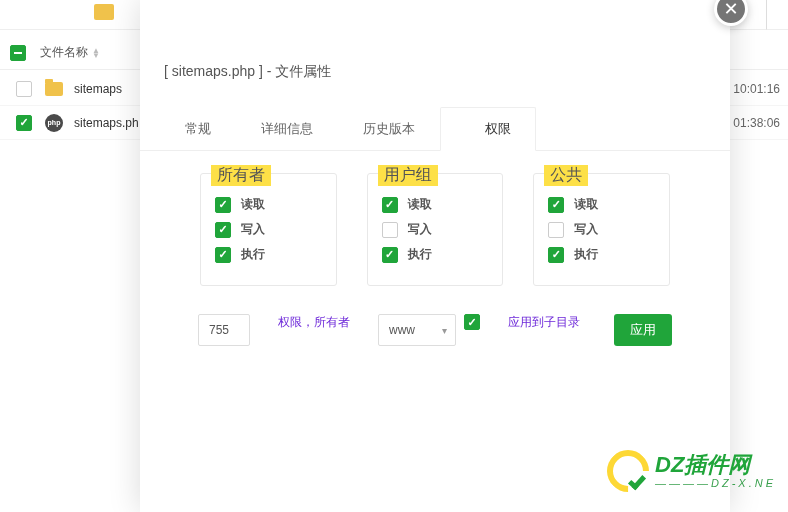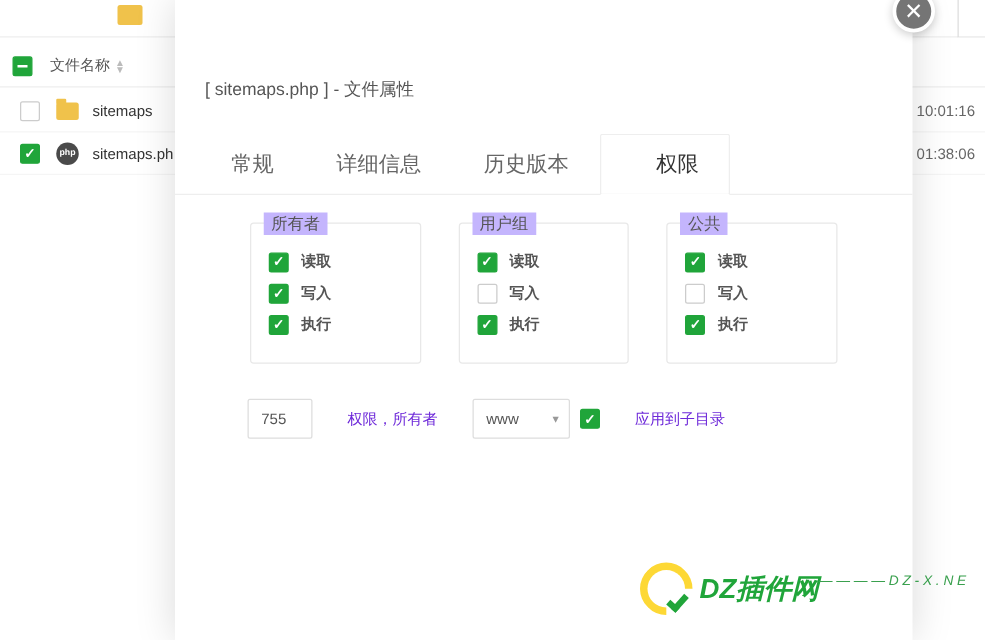--- a/index.html
+++ b/index.html
@@ -22,44 +22,44 @@
 .folder-ic { width: 18px; height: 14px; background: #f0c24b; border-radius: 2px; position: relative; }
 .folder-ic::before { content: ""; position: absolute; top: -3px; left: 0; width: 8px; height: 4px; background: #f0c24b; border-radius: 1px 1px 0 0; }
 .php-ic { width: 18px; height: 18px; background: #4a4a4a; border-radius: 50%; color: #fff; font-size: 7px; font-weight: bold; display: flex; align-items: center; justify-content: center; }
 .file-row .fname { color: #333; }
 .file-row .ftime { position: absolute; right: 8px; color: #666; }
 
 .modal { position: absolute; left: 140px; top: 0; width: 590px; height: 512px; background: #fff; box-shadow: 0 0 30px rgba(0,0,0,0.15); }
 .close-btn { position: absolute; right: -18px; top: -8px; width: 34px; height: 34px; background: #757575; border-radius: 50%; border: 3px solid #fff; display: flex; align-items: center; justify-content: center; color: #fff; font-size: 18px; cursor: pointer; box-shadow: 0 2px 8px rgba(0,0,0,0.2); }
 .modal-title { padding: 20px 24px 18px; font-size: 14px; color: #555; margin-top: 43px; }
 .tabs { display: flex; padding: 0 20px; border-bottom: 1px solid #eee; margin-top: 8px; }
-.tab { padding: 12px 24px; color: #666; cursor: pointer; font-size: 17px; border: 1px solid transparent; margin-bottom: -1px; }
+.tab { padding: 12px 24px; color: #666; cursor: pointer; font-size: 13px; border: 1px solid transparent; margin-bottom: -1px; }
 .tab.active { border: 1px solid #eee; border-bottom: 1px solid #fff; color: #333; border-radius: 2px 2px 0 0; padding-left: 44px; }
 
 .perm-wrap { display: flex; gap: 30px; padding: 22px 60px 0; }
 .perm-group { border: 1px solid #e8e8e8; border-radius: 3px; padding: 14px 18px 14px 14px; width: 150px; position: relative; }
-.perm-group .legend { position: absolute; top: -9px; left: 10px; background: #c4b5fd; padding: 0 6px; color: #555; font-size: 13px; }
+.perm-group .legend { position: absolute; top: -9px; left: 10px; background: #fde047; padding: 0 6px; color: #555; font-size: 16px; }
 .perm-item { display: flex; align-items: center; margin: 8px 0; gap: 10px; font-weight: bold; }
 .perm-item .chk-box { cursor: pointer; }
 .perm-item .chk-box.unchecked { background: #fff; border-color: #ccc; }
 .perm-item .lbl { color: #555; }
 
-.ctrl-row { display: flex; align-items: center; gap: 8px; padding: 28px 58px 0; }
+.ctrl-row { display: flex; gap: 8px; padding: 28px 58px 0; }
 .inp { border: 1px solid #ddd; border-radius: 2px; height: 32px; padding: 0 10px; font-size: 12px; color: #555; }
 .inp.small { width: 52px; text-align: left; }
 .inp.sel { width: 78px; display: inline-flex; align-items: center; justify-content: space-between; padding-right: 8px; cursor: pointer; }
 .inp.sel .caret { color: #999; font-size: 10px; }
 .txt-lbl { color: #6d28d9; margin: 0 20px; }
 .btn-apply { background: #20a53a; color: #fff; border: none; border-radius: 3px; height: 32px; padding: 0 16px; font-size: 13px; cursor: pointer; margin-left: 6px; }
 
 .watermark { position: absolute; right: 12px; bottom: 20px; display: flex; align-items: center; gap: 6px; }
 .wm-icon { width: 42px; height: 42px; position: relative; }
 .wm-arc { position: absolute; width: 42px; height: 42px; border: 6px solid #fdd835; border-right-color: transparent; border-radius: 50%; transform: rotate(45deg); }
 .wm-tick { position: absolute; right: 4px; bottom: 6px; width: 16px; height: 10px; border-left: 5px solid #20a53a; border-bottom: 5px solid #20a53a; transform: rotate(-48deg); }
-.wm-txt { display: flex; flex-direction: row; line-height: 1.1; }
+.wm-txt { display: flex; flex-direction: column; line-height: 1.1; }
 .wm-txt .big { font-size: 22px; font-weight: bold; font-style: italic; color: #20a53a; }
 .wm-txt .small { font-size: 11px; color: #3aa04e; letter-spacing: 3px; text-align: right; font-style: italic; }
 .bg-edge { position: absolute; top: 0; right: 0; height: 30px; width: 22px; border-left: 1px solid #ddd; border-bottom: 1px solid #eee; }
 </style>
 </head>
 <body>
 
 <div class="bg-table">
   <div class="top-icons">
       <div class="folder-small"></div>
@@ -155,20 +155,21 @@
 
   <div class="ctrl-row">
     <input class="inp small" value="755" style="">
     <span class="txt-lbl">权限，所有者</span>
     <div class="inp sel">
       <span>www</span>
       <span class="caret">▾</span>
     </div>
     <span class="chk-box green check"></span>
     <span class="txt-lbl">应用到子目录</span>
+    <button class="btn-apply">应用</button>
   </div>
 </div>
 
 <div class="watermark">
   <div class="wm-icon">
     <div class="wm-arc"></div>
       <div class="wm-tick"></div>
   </div>
   <div class="wm-txt">
     <span class="big">DZ插件网</span>

